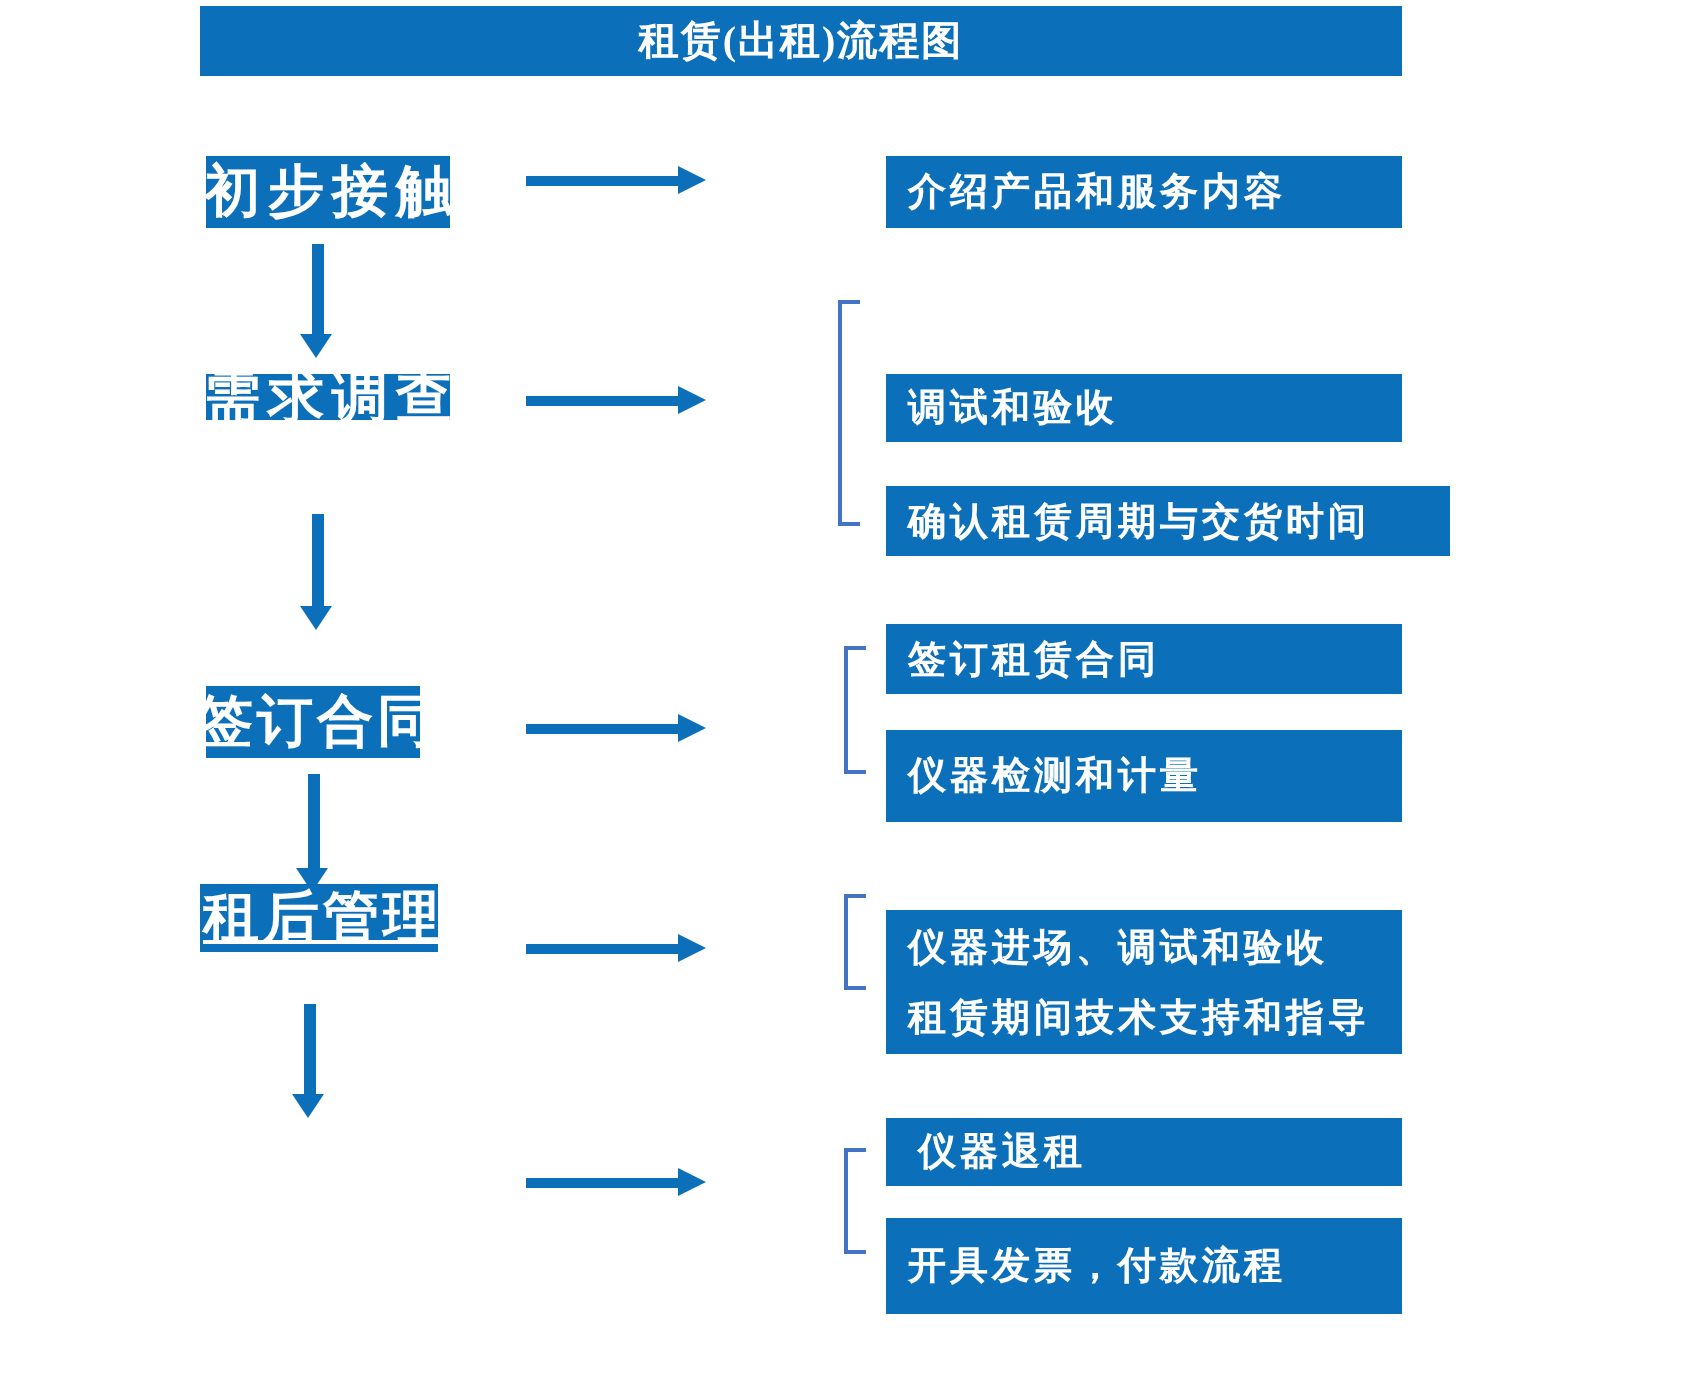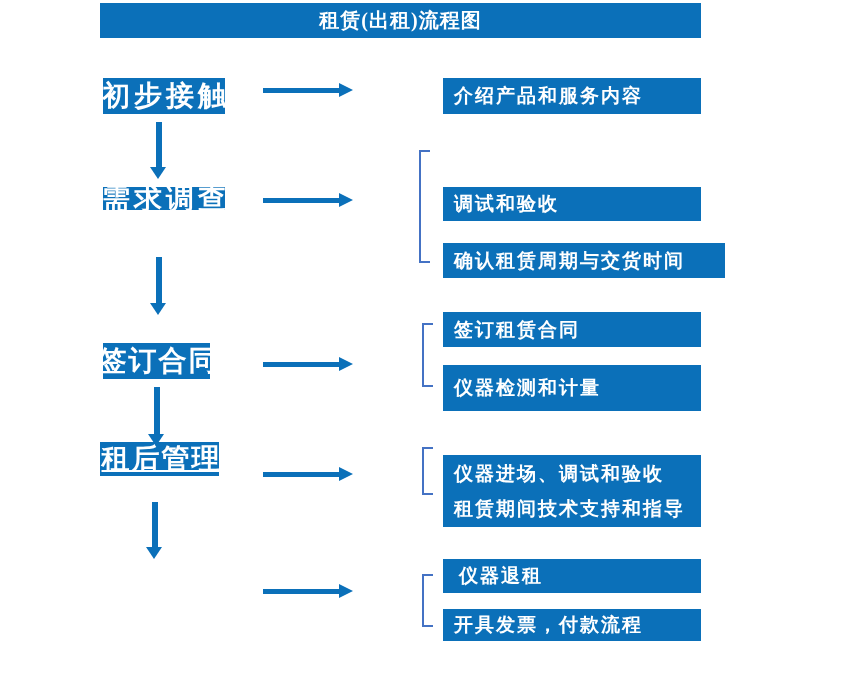--- a/index.html
+++ b/index.html
@@ -113,21 +113,21 @@
   </div>
   <div class="box detail" style="left:443px;top:423px;width:258px;height:37px;margin-top:32px;">
     <span>仪器进场、调试和验收</span>
   </div>
   <div class="box detail" style="left:443px;top:490px;width:258px;height:37px;align-items:center;">
     <span>租赁期间技术支持和指导</span>
   </div>
   <div class="box detail" style="left:443px;top:559px;width:258px;height:34px;padding-left:16px;">
     <span>仪器退租</span>
   </div>
-  <div class="box detail" style="left:443px;top:609px;width:258px;height:32px;">
+  <div class="box detail" style="left:443px;top:609px;width:258px;height:48px;">
     <span>开具发票，付款流程</span>
   </div>
 
   <div class="h-arrow" style="left:263px;top:83px;">
     <div class="shaft"></div>
     <div class="head"></div>
   </div>
   <div class="h-arrow" style="left:263px;top:193px;">
     <div class="shaft"></div>
     <div class="head"></div>

